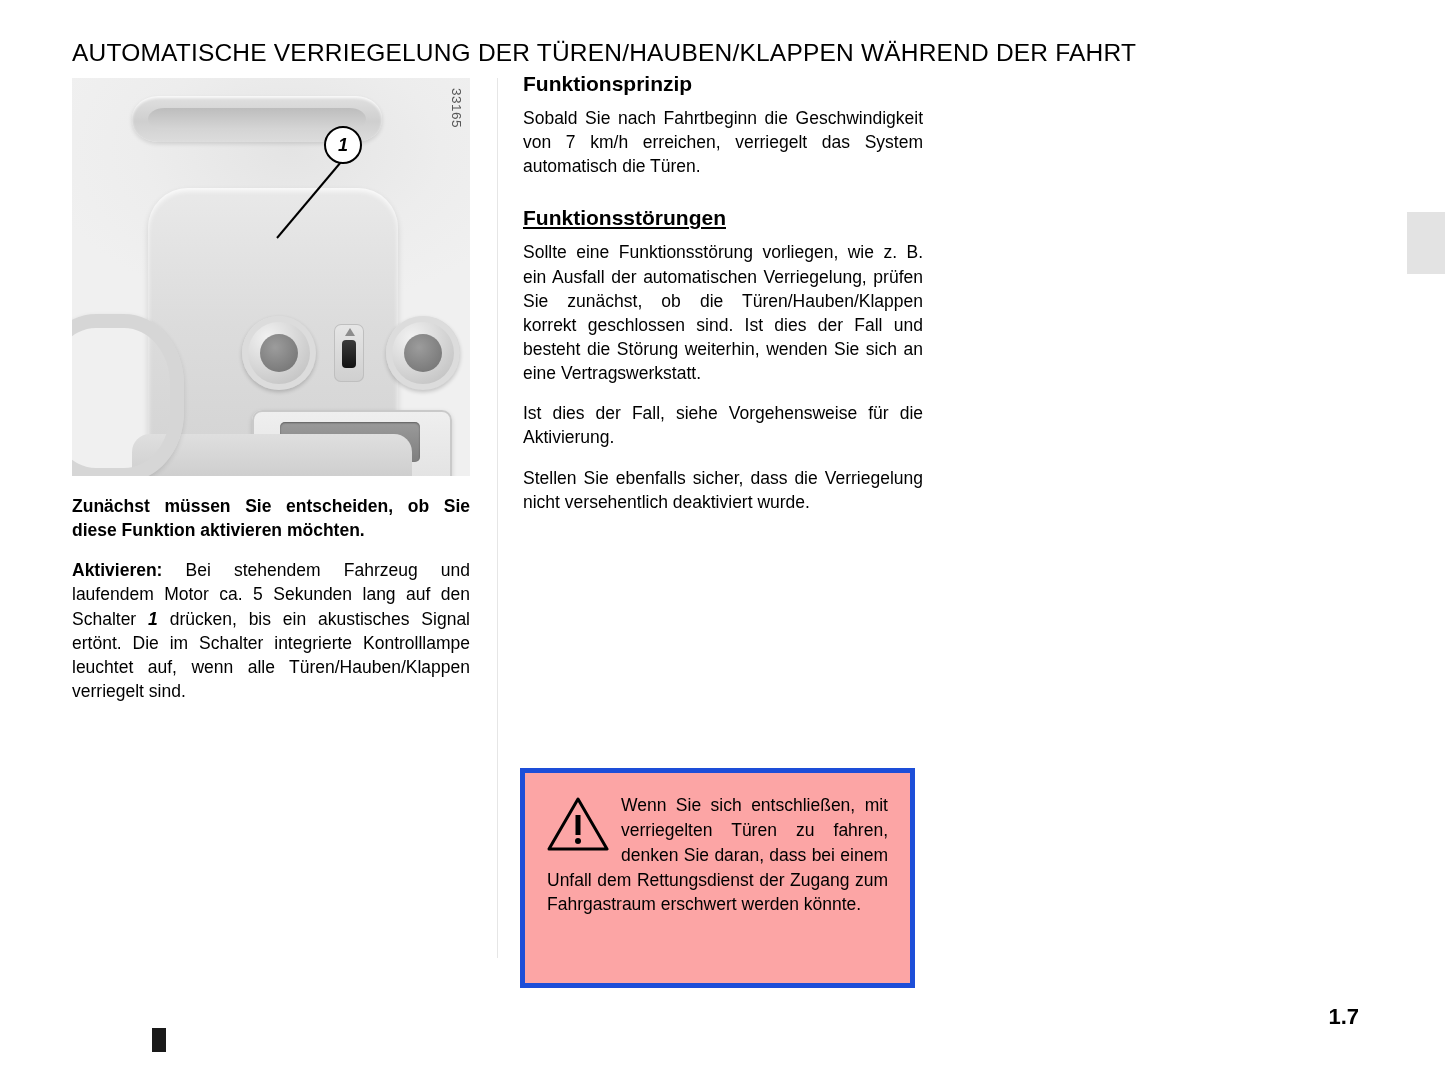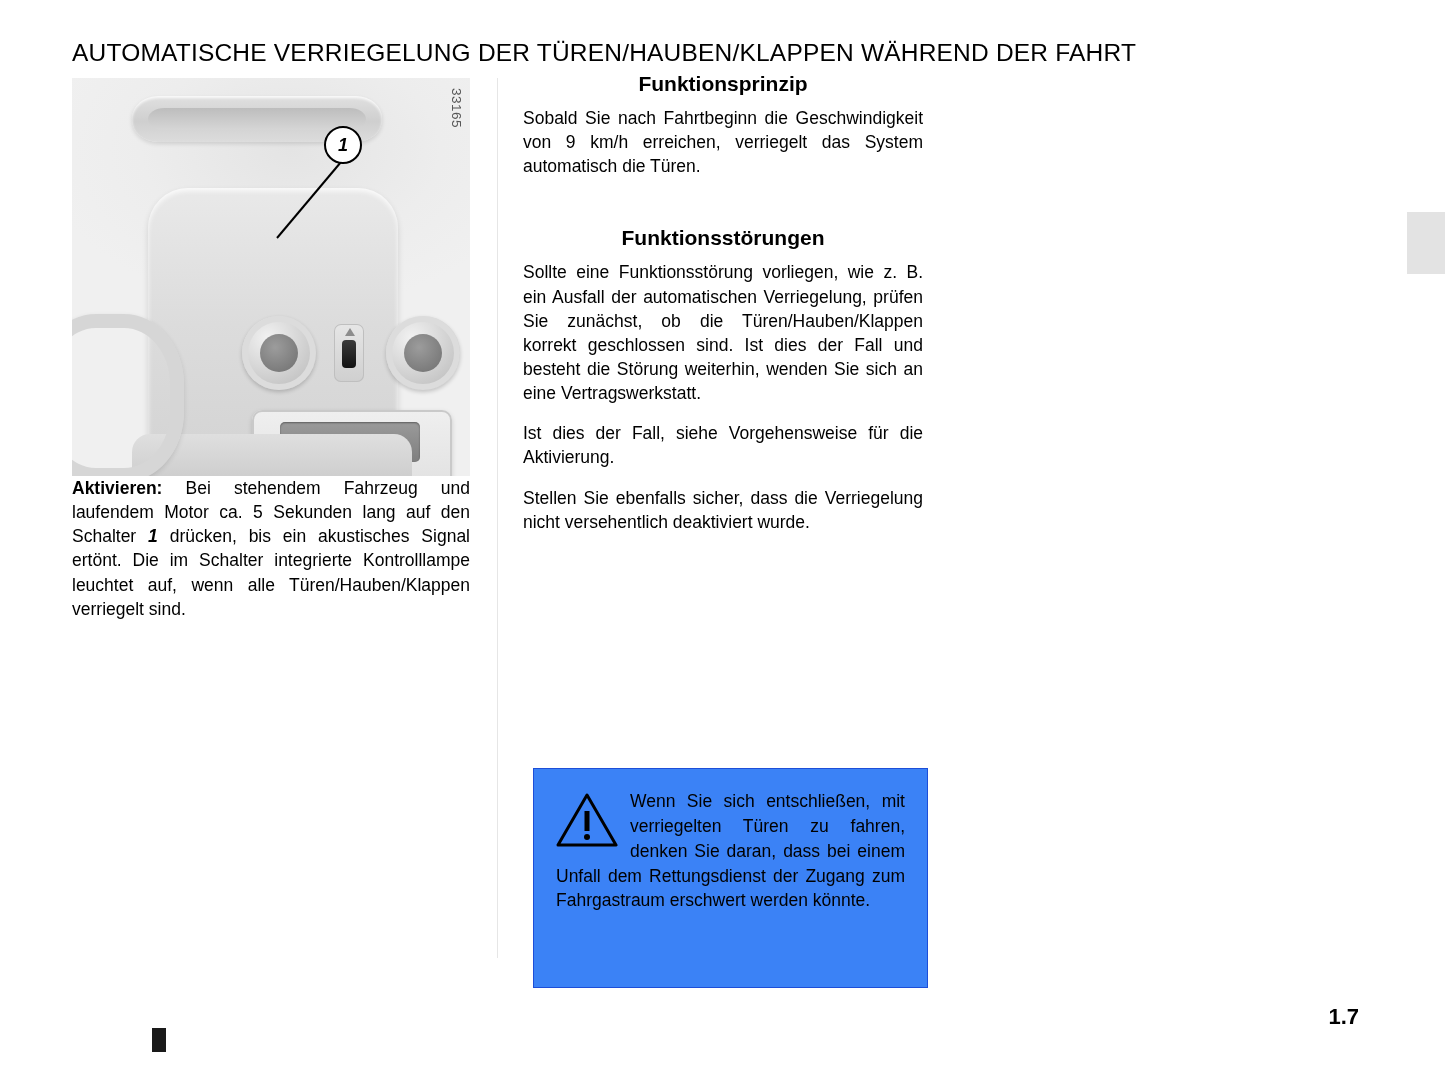--- a/index.html
+++ b/index.html
@@ -224,33 +224,32 @@
   .right-col {
     position: absolute;
     left: 523px;
     top: 72px;
     width: 400px;
   }
   .section-head {
     font-size: 21px;
     font-weight: bold;
     margin: 0 0 10px 0;
-    text-align: center;
-  }
-  .section-head.second { margin-top: 48px; }
+  }
+  .section-head.second { margin-top: 28px; text-decoration: underline; }
 
   
   .warn-box {
     position: absolute;
-    left: 533px;
+    left: 520px;
     top: 768px;
     width: 395px;
     height: 220px;
-    border: 1px solid #1d4ed8;
-    background: #3b82f6;
+    border: 5px solid #1d4ed8;
+    background: #fca5a5;
     box-sizing: border-box;
   }
   .warn-inner {
     position: absolute;
     left: 22px;
     top: 20px;
     right: 22px;
   }
   .warn-icon {
     float: left;
@@ -329,29 +328,30 @@
       </div>
 
       <svg class="callout-line" viewBox="0 0 398 398">
         <line x1="269" y1="84" x2="205" y2="160" stroke="#000" stroke-width="2"></line>
       </svg>
       <div class="callout-badge">1</div>
 
       <div class="fig-ref">33165</div>
     </div>
 
+    <p class="body-text bold first-para">Zunächst müssen Sie entscheiden, ob Sie diese Funktion aktivieren möchten.</p>
 
     <p class="body-text"><span class="lead-in">Aktivieren:</span><span> Bei stehendem Fahrzeug und laufendem Motor ca. 5 Sekunden lang auf den Schalter </span><span class="it-num">1</span><span> drücken, bis ein akustisches Signal ertönt. Die im Schalter integrierte Kontrolllampe leuchtet auf, wenn alle Türen/Hauben/Klappen verriegelt sind.</span></p>
 
 
   </div>
 
   <div class="right-col">
     <h2 class="section-head">Funktionsprinzip</h2>
-    <p class="body-text">Sobald Sie nach Fahrtbeginn die Geschwindigkeit von 9 km/h erreichen, verriegelt das System automatisch die Türen.</p>
+    <p class="body-text">Sobald Sie nach Fahrtbeginn die Geschwindigkeit von 7 km/h erreichen, verriegelt das System automatisch die Türen.</p>
 
     <h2 class="section-head second">Funktionsstörungen</h2>
     <p class="body-text">Sollte eine Funktionsstörung vorliegen, wie z. B. ein Ausfall der automatischen Verriegelung, prüfen Sie zunächst, ob die Türen/Hauben/Klappen korrekt geschlossen sind. Ist dies der Fall und besteht die Störung weiterhin, wenden Sie sich an eine Vertragswerkstatt.</p>
     <p class="body-text">Ist dies der Fall, siehe Vorgehensweise für die Aktivierung.</p>
     <p class="body-text">Stellen Sie ebenfalls sicher, dass die Verriegelung nicht versehentlich deaktiviert wurde.</p>
   </div>
 
   <div class="warn-box">
     <div class="warn-inner">
       <svg class="warn-icon" viewBox="0 0 62 58">

